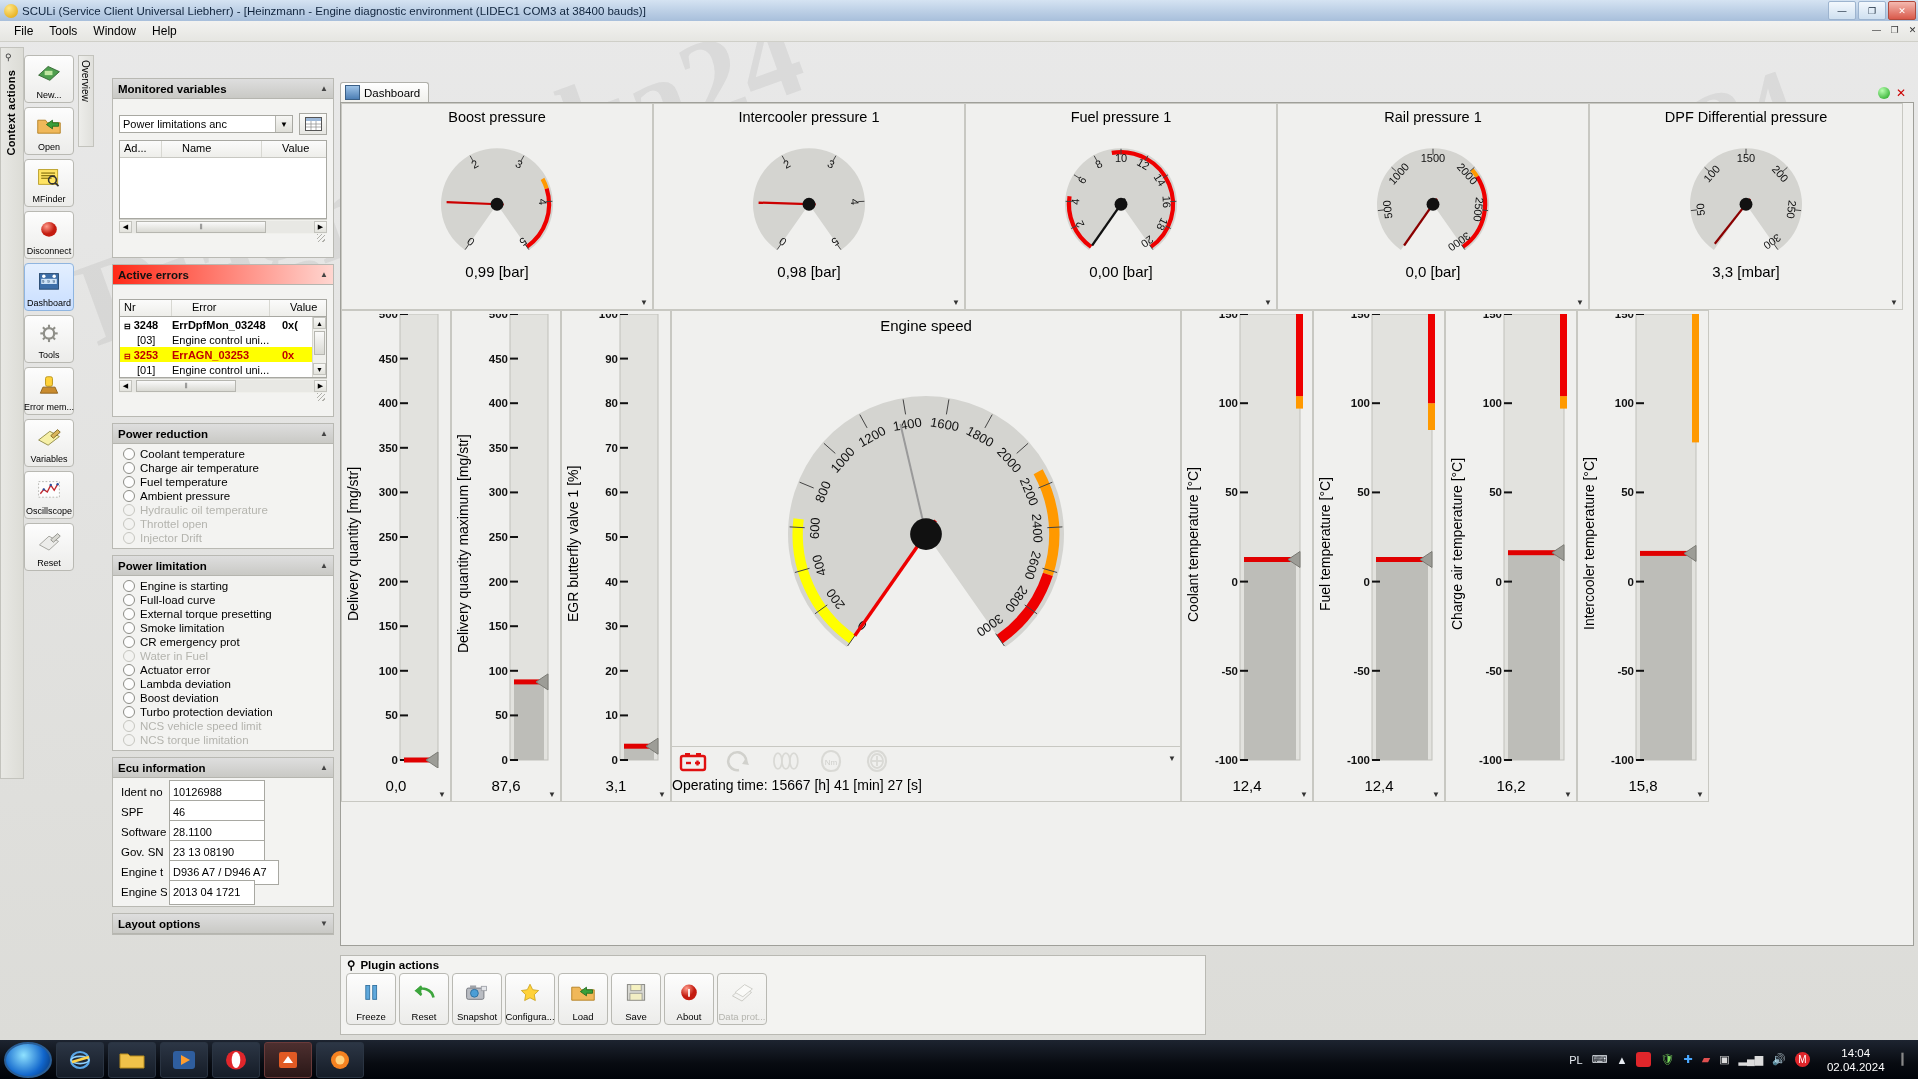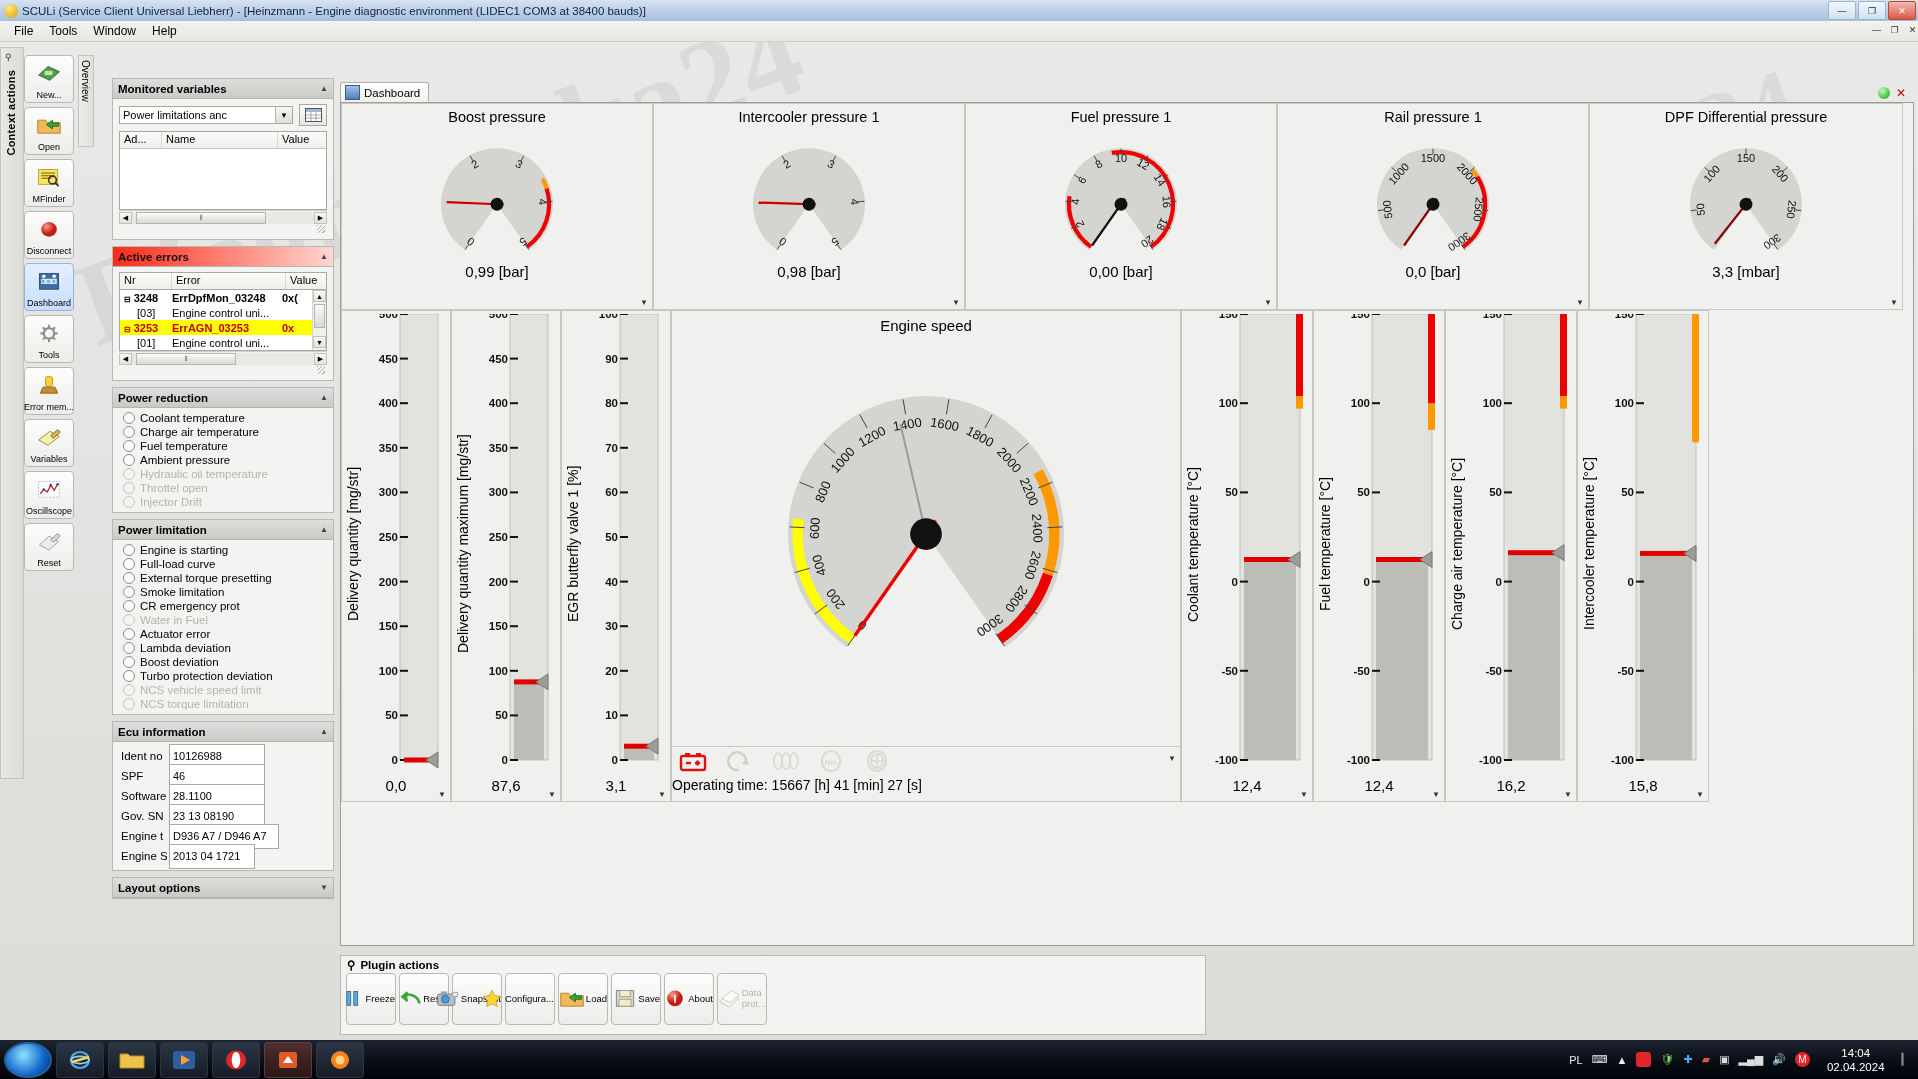--- a/index.html
+++ b/index.html
@@ -50,34 +50,34 @@
   .overview-tab span{writing-mode:vertical-rl;font-size:10px;display:block;margin:4px 1px;}
 
   
   .leftpanel{position:absolute;left:112px;top:78px;width:222px;height:938px;}
   .grp{border:1px solid #b9b9b3;background:#f3f3f1;margin-bottom:6px;}
   .grp-head{height:19px;display:flex;align-items:center;justify-content:space-between;
     padding:0 5px;font-weight:bold;font-size:11.5px;
     background:linear-gradient(#dedede,#c9c9c5);border-bottom:1px solid #b5b5af;}
   .grp-head.red{background:linear-gradient(90deg,#ff2a18,#ffd6d0);color:#111;}
   .chev{font-size:8px;color:#444;}
-  .grp-body{padding:5px 6px;}
+  .grp-body{padding:14px 6px;}
 
   .dd-row{display:flex;gap:6px;align-items:center;margin-bottom:5px;}
   .combo{flex:1;height:18px;border:1px solid #a8a8a2;background:#fff;display:flex;align-items:center;
     font-size:11px;padding-left:3px;box-sizing:border-box;position:relative;}
   .combo .arrow{position:absolute;right:0;top:0;width:16px;height:16px;
     background:linear-gradient(#f6f6f4,#dedeD8);border-left:1px solid #b5b5af;
     display:flex;align-items:center;justify-content:center;font-size:8px;}
   .iconbtn{width:26px;height:20px;border:1px solid #a8a8a2;background:linear-gradient(#fbfbf9,#e6e6e2);
     display:flex;align-items:center;justify-content:center;}
 
   .tbl{border:1px solid #a8a8a2;background:#fff;}
   .tbl-head{display:flex;height:16px;background:linear-gradient(#fbfbfb,#eeeeea);
-    border-bottom:1px solid #c8c8c2;font-size:11px;}
+    border-bottom:1px solid #c8c8c2;font-size:11px;gap:16px;}
   .tbl-head div{padding:1px 4px;border-right:1px solid #d8d8d2;box-sizing:border-box;}
   .tbl-body{height:60px;background:#fff;position:relative;overflow:hidden;}
   .hscroll{height:14px;background:#f0f0ec;border-top:1px solid #d0d0ca;display:flex;align-items:center;}
   .hs-arr{width:13px;height:12px;display:flex;align-items:center;justify-content:center;font-size:7px;
      background:linear-gradient(#f8f8f6,#e2e2dc);border:1px solid #c3c3bd;box-sizing:border-box;}
   .hs-track{flex:1;height:12px;background:#e8e8e4;position:relative;}
   .hs-thumb{position:absolute;left:4px;top:0;width:130px;height:12px;
      background:linear-gradient(#fafafa,#d9d9d3);border:1px solid #b6b6b0;box-sizing:border-box;
      display:flex;align-items:center;justify-content:center;font-size:7px;color:#666;}
   .resize-grip{height:9px;background:#f3f3f1;position:relative;}
@@ -134,21 +134,21 @@
   .opline{font-size:14px;padding-left:0;}
   .statusicons{display:flex;align-items:center;gap:16px;height:30px;padding-left:6px;}
 
   
   .plugin{position:absolute;left:340px;top:955px;width:864px;height:78px;
     border:1px solid #b9b9b3;background:#f3f3f1;}
   .plugin-head{height:17px;display:flex;align-items:center;gap:5px;padding:0 6px;font-weight:bold;
     font-size:11.5px;}
   .plugin-btns{display:flex;gap:3px;padding-left:5px;}
   .pbtn{width:50px;height:52px;border:1px solid #b9b9b3;border-radius:4px;
-    background:linear-gradient(#fdfdfd,#ececea);display:flex;flex-direction:row;
+    background:linear-gradient(#fdfdfd,#ececea);display:flex;flex-direction:column;
     align-items:center;justify-content:flex-end;padding-bottom:2px;box-sizing:border-box;}
   .pbtn .gl{flex:1;display:flex;align-items:center;justify-content:center;}
   .pbtn .cap{font-size:9.5px;}
   .pbtn.dim{color:#b4b4ae;background:linear-gradient(#f7f7f5,#efefed);}
 
   
   .plug-status{position:absolute;right:6px;top:4px;display:flex;align-items:center;gap:6px;}
   .led{width:12px;height:12px;border-radius:50%;background:radial-gradient(circle at 35% 30%,#b8ffb0,#16a016);}
 
   

